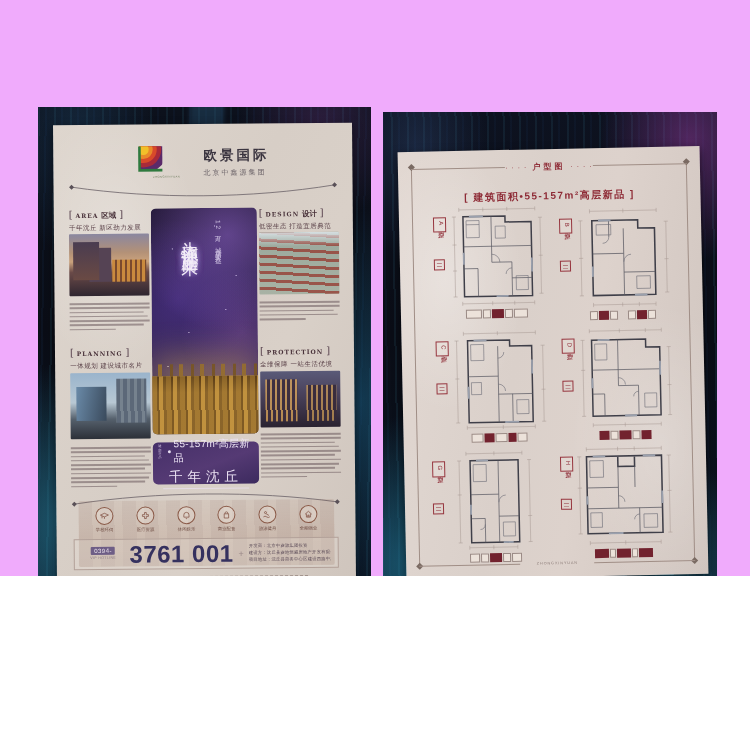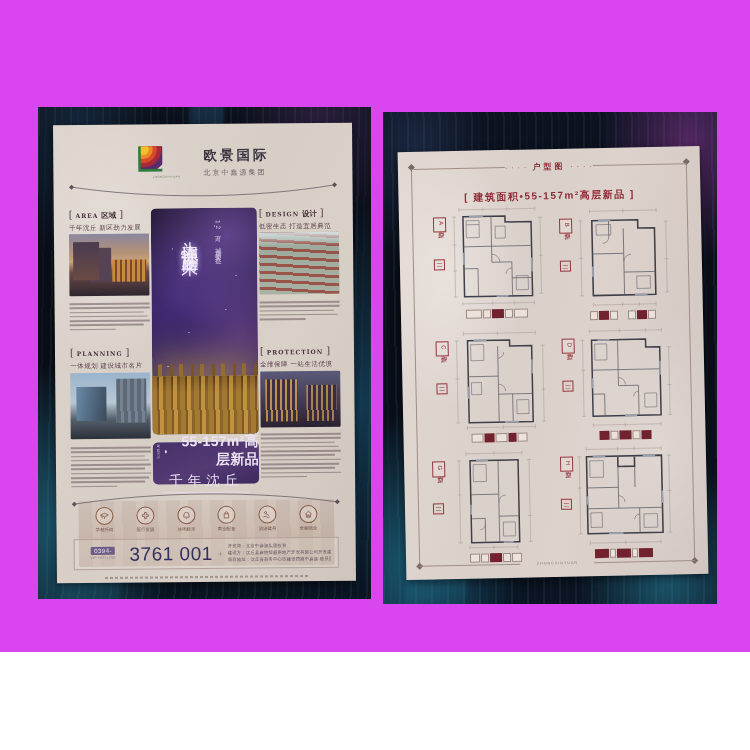--- a/index.html
+++ b/index.html
@@ -1,17 +1,17 @@
 <!DOCTYPE html>
 <html><head>
 <meta charset="utf-8">
 <style>
   html,body{margin:0;padding:0;}
   body{font-family:"Liberation Sans",sans-serif;}
-  .canvas{position:relative;width:750px;height:652px;background:#d946ef;overflow:hidden;}
+  .canvas{position:relative;width:750px;height:576px;background:#f0abfc;overflow:hidden;}
 
   
   .poster{position:absolute;overflow:hidden;}
   .poster-left{left:38px;top:107px;width:333px;height:492px;
     background:
       radial-gradient(ellipse 170px 250px at 8% 85%, rgba(45,145,175,.55), transparent 65%),
       radial-gradient(ellipse 120px 300px at 97% 60%, rgba(30,110,150,.45), transparent 65%),
       radial-gradient(ellipse 140px 160px at 85% 4%, rgba(120,60,140,.30), transparent 60%),
       radial-gradient(ellipse 130px 200px at 12% 6%, rgba(40,90,130,.30), transparent 60%),
       repeating-linear-gradient(91deg, rgba(70,160,190,.10) 0 2px, transparent 2px 7px, rgba(20,40,70,.22) 7px 9px, transparent 9px 16px),
@@ -102,41 +102,41 @@
     box-shadow:0 -20px 32px rgba(240,190,90,.38);}
   .hero-city:before{content:"";position:absolute;top:-12px;left:0;right:0;height:12px;
     background:repeating-linear-gradient(90deg,transparent 0 6px,rgba(150,110,45,.9) 6px 10px,transparent 10px 18px,rgba(120,85,35,.9) 18px 21px);}
 
   .product{position:absolute;left:97px;top:318px;width:106px;height:42px;border-radius:5px;
     background:linear-gradient(160deg,#463069 0%,#553a74 55%,#3c2a5e 100%);
     display:flex;flex-direction:column;align-items:center;justify-content:center;}
   .product-row{display:flex;align-items:center;gap:3px;}
   .prefix{display:flex;flex-direction:column;font-size:6px;transform:scale(.55);transform-origin:right center;color:#c8b8d8;line-height:1.1;}
   .dot{width:3px;height:3px;border-radius:50%;background:#e8dff2;}
-  .product-text{font-size:14px;font-weight:bold;color:#ece3f4;letter-spacing:.3px;text-align:right;}
+  .product-text{font-size:10px;font-weight:normal;color:#ece3f4;letter-spacing:.3px;}
   .slogan{margin-top:3px;font-family:"DejaVu Serif",serif;font-size:13.5px;letter-spacing:5px;color:#ece3f4;
     border-bottom:1px solid rgba(235,225,245,.65);padding:0 6px 2px;}
 
   .bg-strip{position:absolute;left:22px;top:376px;width:256px;height:66px;opacity:.38;border-radius:2px;
     background:
       repeating-linear-gradient(90deg, rgba(120,70,50,.30) 0 14px, rgba(165,115,82,.22) 14px 22px),
       linear-gradient(180deg, rgba(180,140,110,0) 0, rgba(160,110,85,.35) 55%, rgba(120,80,60,.4) 100%);}
 
   .amen-row{position:absolute;left:28px;top:382px;width:244px;display:flex;justify-content:space-between;}
   .amen{width:40px;display:flex;flex-direction:column;align-items:center;}
   .amen-circle{width:16px;height:16px;border:1px solid #8a5a48;border-radius:50%;display:flex;align-items:center;justify-content:center;background:rgba(240,232,224,.35);}
   .amen-circle svg{width:10px;height:10px;}
   .amen-label{margin-top:2px;font-size:8px;color:#6e4c42;transform:scale(.55);transform-origin:center top;white-space:nowrap;}
 
   .contact{position:absolute;left:17px;top:414px;width:265px;height:31px;border:1px solid #b2a098;
     display:flex;align-items:center;padding:0 7px;box-sizing:border-box;background:rgba(235,227,220,.25);}
   .cc-left{display:flex;flex-direction:column;align-items:center;margin-right:5px;}
   .area-box{background:#6e5e86;color:#efe7ee;font-size:6px;padding:1px 3px;border-radius:1px;letter-spacing:.5px;}
   .hotline{font-size:6px;transform:scale(.6);transform-origin:center top;color:#8c7d84;letter-spacing:.5px;margin-top:1px;white-space:nowrap;}
-  .phone{font-size:19px;font-weight:normal;color:#35315f;letter-spacing:.5px;white-space:nowrap;}
+  .phone{font-size:24px;font-weight:bold;color:#35315f;letter-spacing:.5px;white-space:nowrap;}
   .plus{color:#9a8a88;font-size:9px;margin:0 5px;}
   .cinfo{flex:1;overflow:hidden;}
   .cinfo-in{transform:scale(.62);transform-origin:0 50%;width:161%;font-size:7px;color:#5c4c58;line-height:1.55;letter-spacing:.3px;white-space:nowrap;}
   .fineprint{position:absolute;left:48px;top:452px;width:204px;height:2px;
     background:repeating-linear-gradient(90deg, rgba(120,100,95,.55) 0 3px, transparent 3px 5px);}
 
   
   .rframe{position:absolute;left:13px;top:16px;width:274px;height:398px;
     border-left:1px solid #a08e86;border-right:1px solid #a08e86;}
   .rf-top,.rf-bottom{position:absolute;left:-1px;right:-1px;display:flex;align-items:center;}

